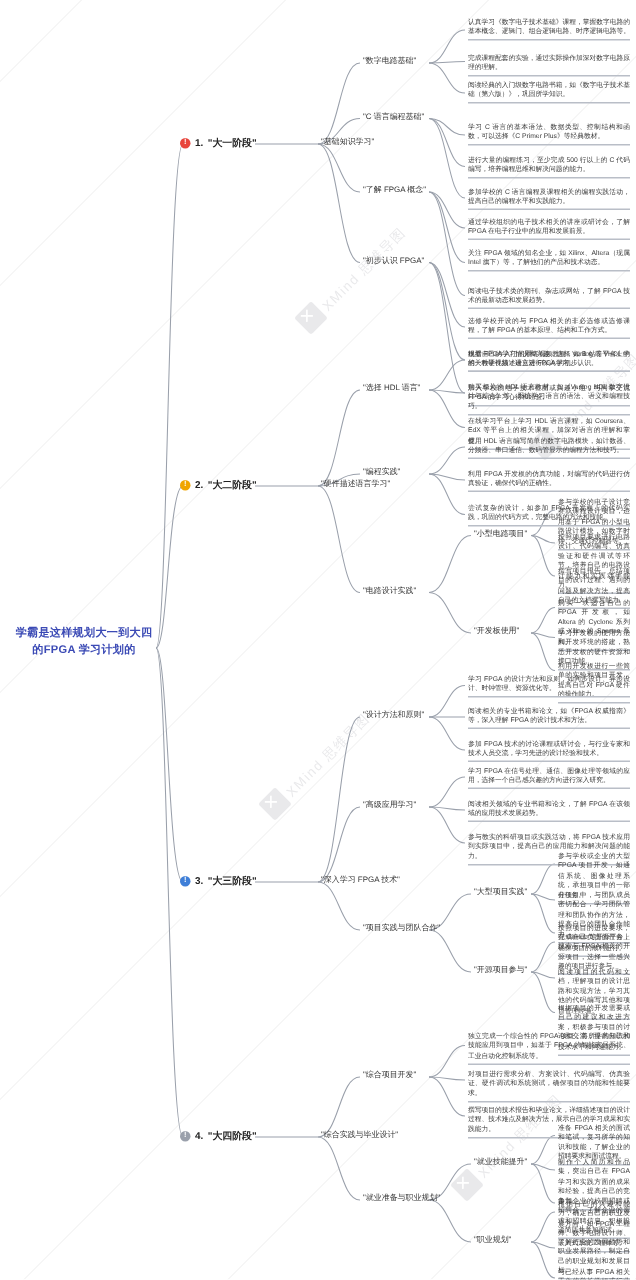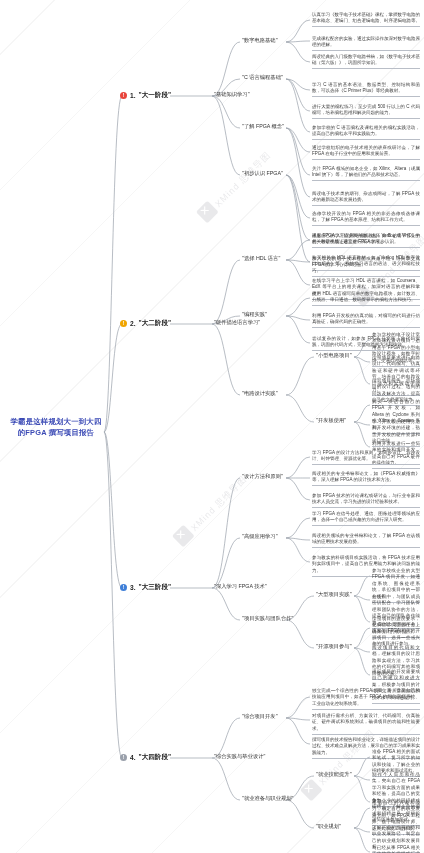--- a/index.html
+++ b/index.html
@@ -149,21 +149,21 @@
     <path d="M286 800 C 300 800, 300 828, 314 828"></path>
     <path d="M354 776 C 362 776, 362 757, 370 757"></path>
     <path d="M354 776 C 362 776, 362 780, 370 780"></path>
     <path d="M354 776 C 362 776, 362 802, 370 802"></path>
     <path d="M354 828 C 362 828, 362 808, 370 808"></path>
     <path d="M354 828 C 362 828, 362 832, 370 832"></path>
     <path d="M354 828 C 362 828, 362 852, 370 852"></path>
   </svg>
 
   <div class="node root">
-    <span>学霸是这样规划大一到大四的FPGA 撰写项目报告</span>
+    <span>学霸是这样规划大一到大四的FPGA 学习计划的</span>
   </div>
 
   <div class="node stage" style="left:120px;top:91px;">
     <span class="bullet" style="background:#e8453c">!</span>
     <span class="num">1.</span>
     <span>"大一阶段"</span>
   </div>
   <div class="node lvl2" style="left:214px;top:91px;">
     <span>"基础知识学习"</span>
   </div>

